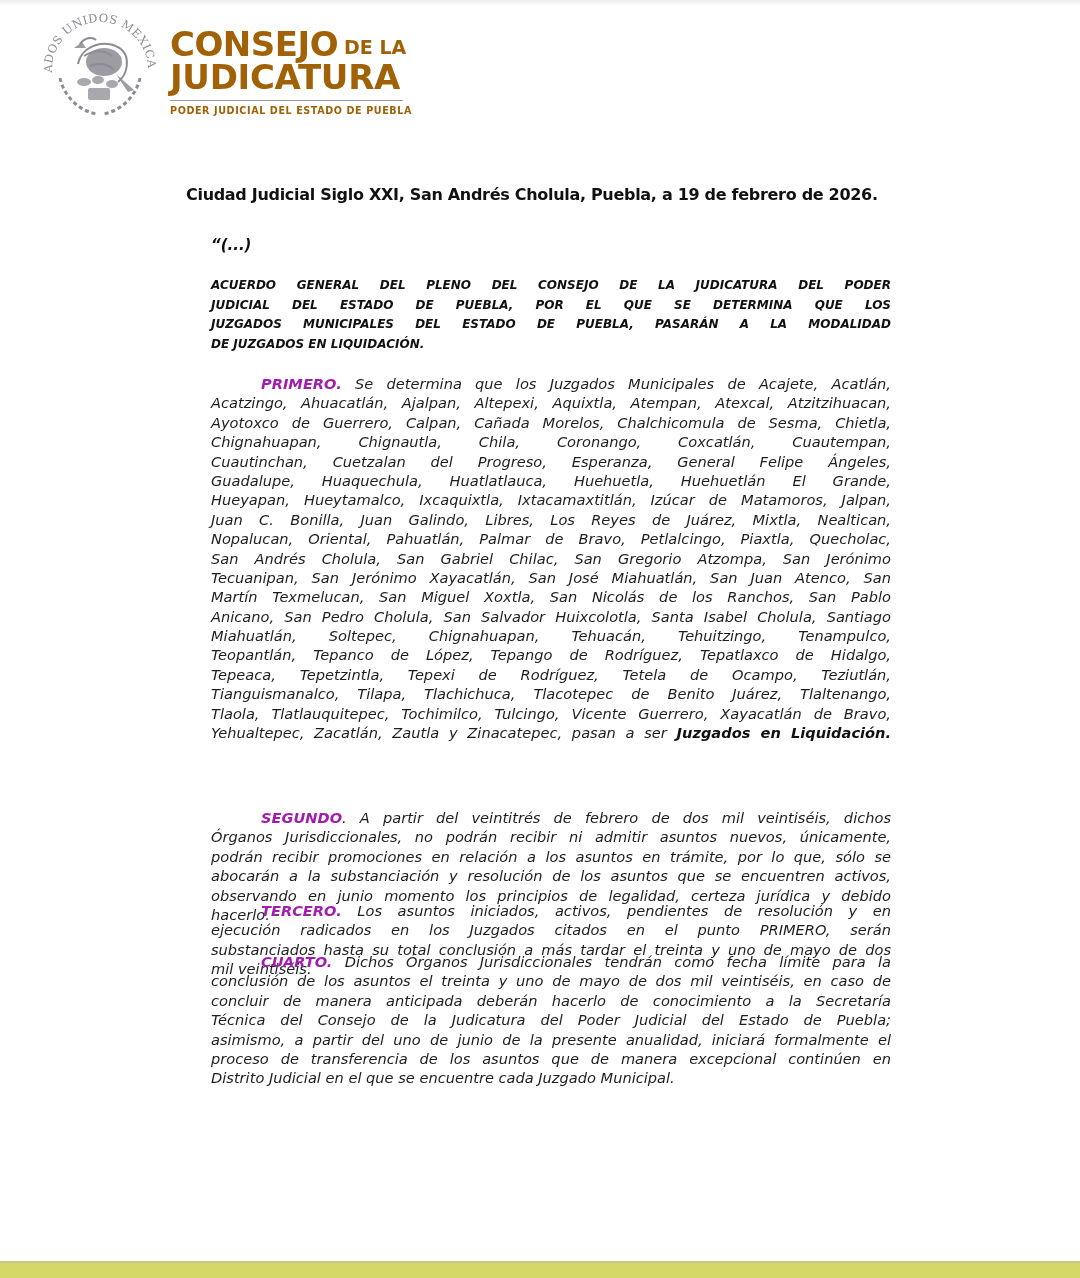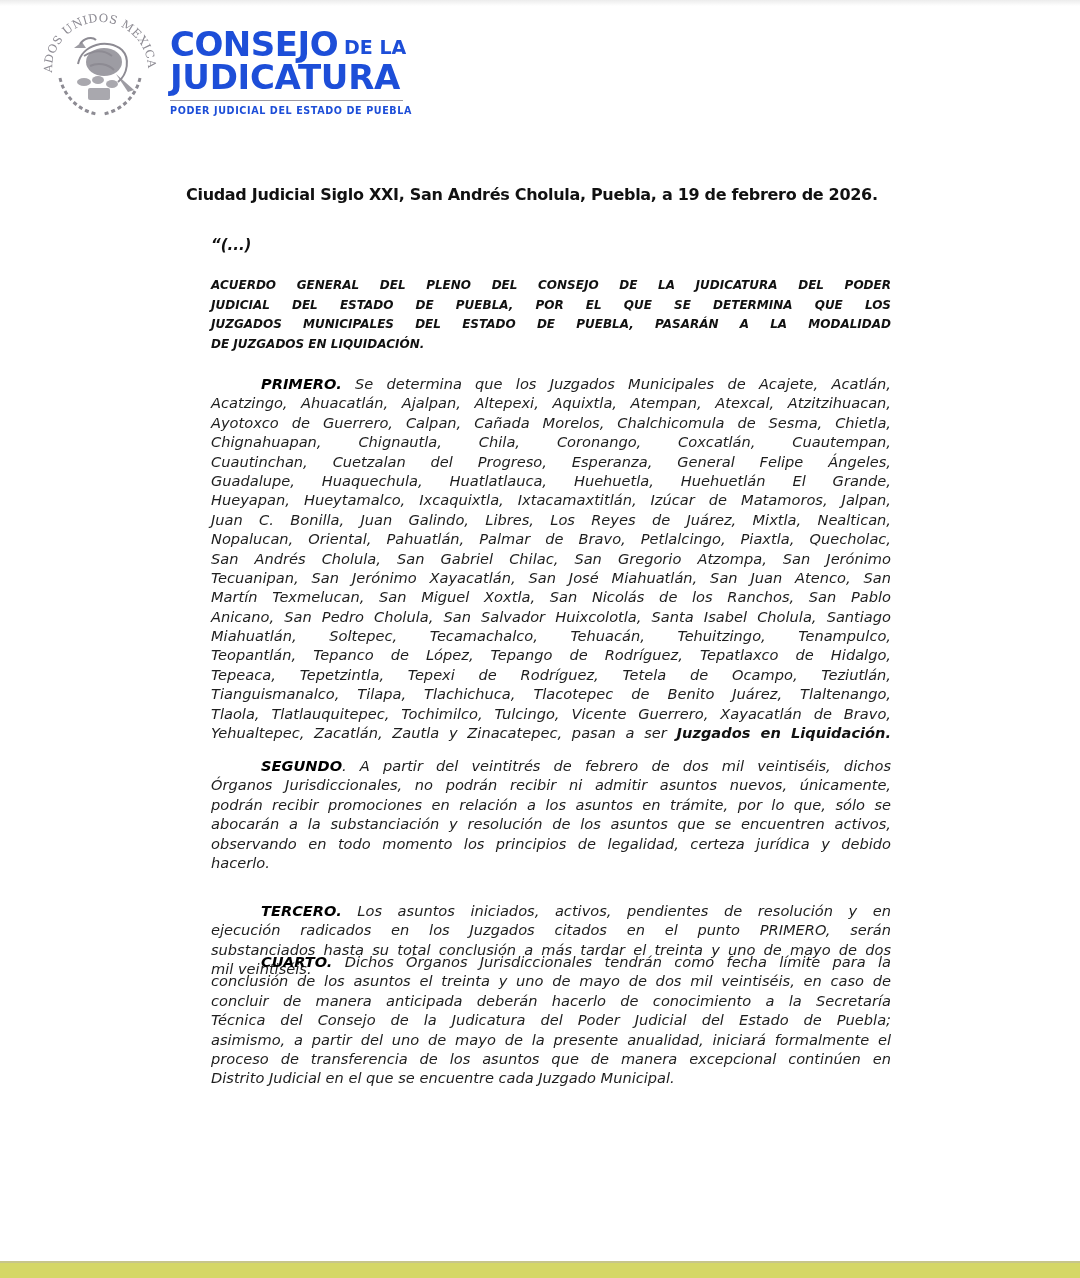--- a/index.html
+++ b/index.html
@@ -21,21 +21,21 @@
   }
   
   .header {
     position: absolute; left: 38px; top: 4px; width: 380px; height: 126px;
   }
   .seal {
     position: absolute; left: 0; top: 0; width: 124px; height: 124px;
   }
   .brand {
     position: absolute; left: 132px; top: 18px; width: 240px;
-    color: #1d4ed8;
+    color: #a16207;
   }
   .brand-line1 {
     display: flex; align-items: flex-end; height: 40px;
   }
   .brand-consejo {
     font-family: "DejaVu Sans", sans-serif;
     font-weight: bold;
     font-size: 34px;
     letter-spacing: -0.5px;
     line-height: 36px;
@@ -106,25 +106,25 @@
     display: block;
     text-align: justify;
     text-align-last: justify;
     white-space: nowrap;
     height: 19.4px;
     overflow: visible;
   }
   .title-block .line { height: 19.5px; }
   .line.last { text-align-last: left; }
   .line.indent { padding-left: 50px; }
-  .lbl { font-weight: bold; color: #000000; }
+  .lbl { font-weight: bold; color: #a21caf; }
   .strong { font-weight: bold; color: #111; margin-top: 35px; }
 
   .para-primero { top: 374px; }
-  .para-segundo { top: 756px; }
+  .para-segundo { top: 808px; }
   .para-tercero { top: 901px; }
   .para-cuarto  { top: 952px; }
 
   .bottom-bar {
     position: absolute; left: 0; top: 1261px; width: 1080px; height: 17px;
     background: #d5d766;
     border-top: 2px solid #c7c58a;
   }
 </style>
 </head>
@@ -195,47 +195,47 @@
   <span class="line">Chignahuapan, Chignautla, Chila, Coronango, Coxcatlán, Cuautempan,</span>
   <span class="line">Cuautinchan, Cuetzalan del Progreso, Esperanza, General Felipe Ángeles,</span>
   <span class="line">Guadalupe, Huaquechula, Huatlatlauca, Huehuetla, Huehuetlán El Grande,</span>
   <span class="line">Hueyapan, Hueytamalco, Ixcaquixtla, Ixtacamaxtitlán, Izúcar de Matamoros, Jalpan,</span>
   <span class="line">Juan C. Bonilla, Juan Galindo, Libres, Los Reyes de Juárez, Mixtla, Nealtican,</span>
   <span class="line">Nopalucan, Oriental, Pahuatlán, Palmar de Bravo, Petlalcingo, Piaxtla, Quecholac,</span>
   <span class="line">San Andrés Cholula, San Gabriel Chilac, San Gregorio Atzompa, San Jerónimo</span>
   <span class="line">Tecuanipan, San Jerónimo Xayacatlán, San José Miahuatlán, San Juan Atenco, San</span>
   <span class="line">Martín Texmelucan, San Miguel Xoxtla, San Nicolás de los Ranchos, San Pablo</span>
   <span class="line">Anicano, San Pedro Cholula, San Salvador Huixcolotla, Santa Isabel Cholula, Santiago</span>
-  <span class="line">Miahuatlán, Soltepec, Tecamachalco, Tehuacán, Tehuitzingo, Tenampulco,</span>
+  <span class="line">Miahuatlán, Soltepec, Chignahuapan, Tehuacán, Tehuitzingo, Tenampulco,</span>
   <span class="line">Teopantlán, Tepanco de López, Tepango de Rodríguez, Tepatlaxco de Hidalgo,</span>
   <span class="line">Tepeaca, Tepetzintla, Tepexi de Rodríguez, Tetela de Ocampo, Teziutlán,</span>
   <span class="line">Tianguismanalco, Tilapa, Tlachichuca, Tlacotepec de Benito Juárez, Tlaltenango,</span>
   <span class="line">Tlaola, Tlatlauquitepec, Tochimilco, Tulcingo, Vicente Guerrero, Xayacatlán de Bravo,</span>
   <span class="line"><span>Yehualtepec, Zacatlán, Zautla y Zinacatepec, pasan a ser</span> <span class="strong">Juzgados en Liquidación.</span></span>
 </div>
 
 <div class="para para-segundo">
   <span class="line indent"><span class="lbl">SEGUNDO</span><span>. A partir del veintitrés de febrero de dos mil veintiséis, dichos</span></span>
   <span class="line">Órganos Jurisdiccionales, no podrán recibir ni admitir asuntos nuevos, únicamente,</span>
   <span class="line">podrán recibir promociones en relación a los asuntos en trámite, por lo que, sólo se</span>
   <span class="line">abocarán a la substanciación y resolución de los asuntos que se encuentren activos,</span>
-  <span class="line">observando en todo momento los principios de legalidad, certeza jurídica y debido</span>
+  <span class="line">observando en junio momento los principios de legalidad, certeza jurídica y debido</span>
   <span class="line last">hacerlo.</span>
 </div>
 
 <div class="para para-tercero">
   <span class="line indent"><span class="lbl">TERCERO.</span> <span>Los asuntos iniciados, activos, pendientes de resolución y en</span></span>
   <span class="line">ejecución radicados en los Juzgados citados en el punto PRIMERO, serán</span>
   <span class="line">substanciados hasta su total conclusión a más tardar el treinta y uno de mayo de dos</span>
   <span class="line last">mil veintiséis.</span>
 </div>
 
 <div class="para para-cuarto">
   <span class="line indent"><span class="lbl">CUARTO.</span> <span>Dichos Órganos Jurisdiccionales tendrán como fecha límite para la</span></span>
   <span class="line">conclusión de los asuntos el treinta y uno de mayo de dos mil veintiséis, en caso de</span>
   <span class="line">concluir de manera anticipada deberán hacerlo de conocimiento a la Secretaría</span>
   <span class="line">Técnica del Consejo de la Judicatura del Poder Judicial del Estado de Puebla;</span>
-  <span class="line">asimismo, a partir del uno de mayo de la presente anualidad, iniciará formalmente el</span>
+  <span class="line">asimismo, a partir del uno de junio de la presente anualidad, iniciará formalmente el</span>
   <span class="line">proceso de transferencia de los asuntos que de manera excepcional continúen en</span>
   <span class="line last">Distrito Judicial en el que se encuentre cada Juzgado Municipal.</span>
 </div>
 
 <div class="bottom-bar"></div>
 
 </body></html>

